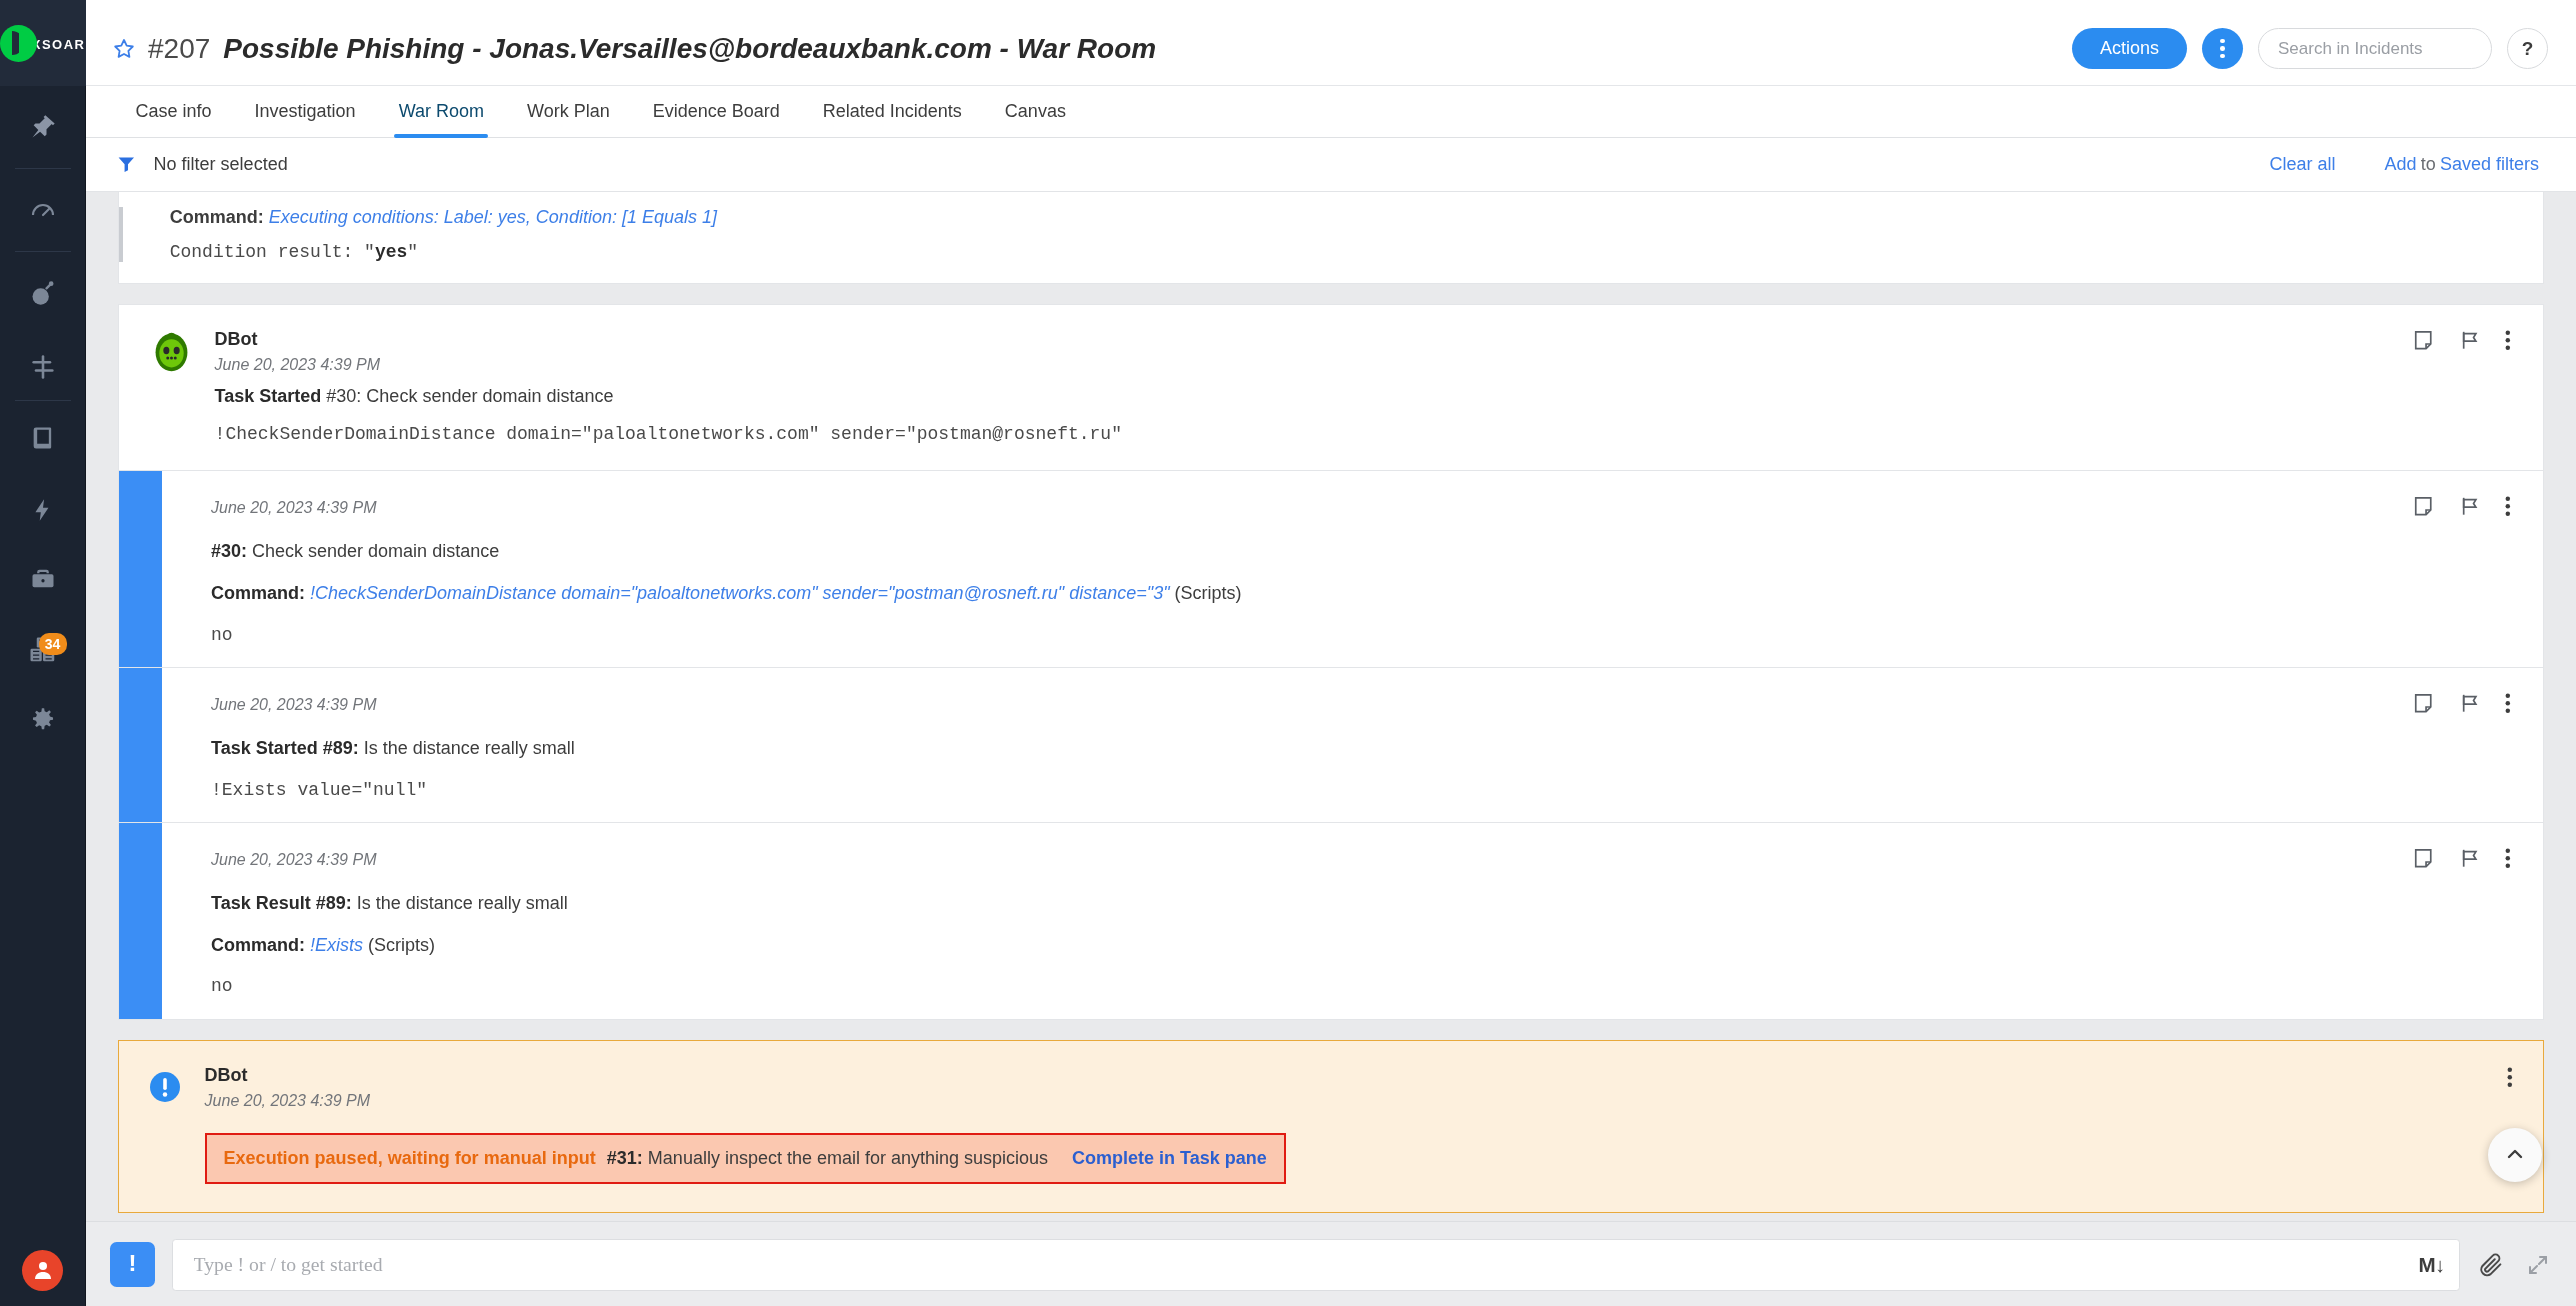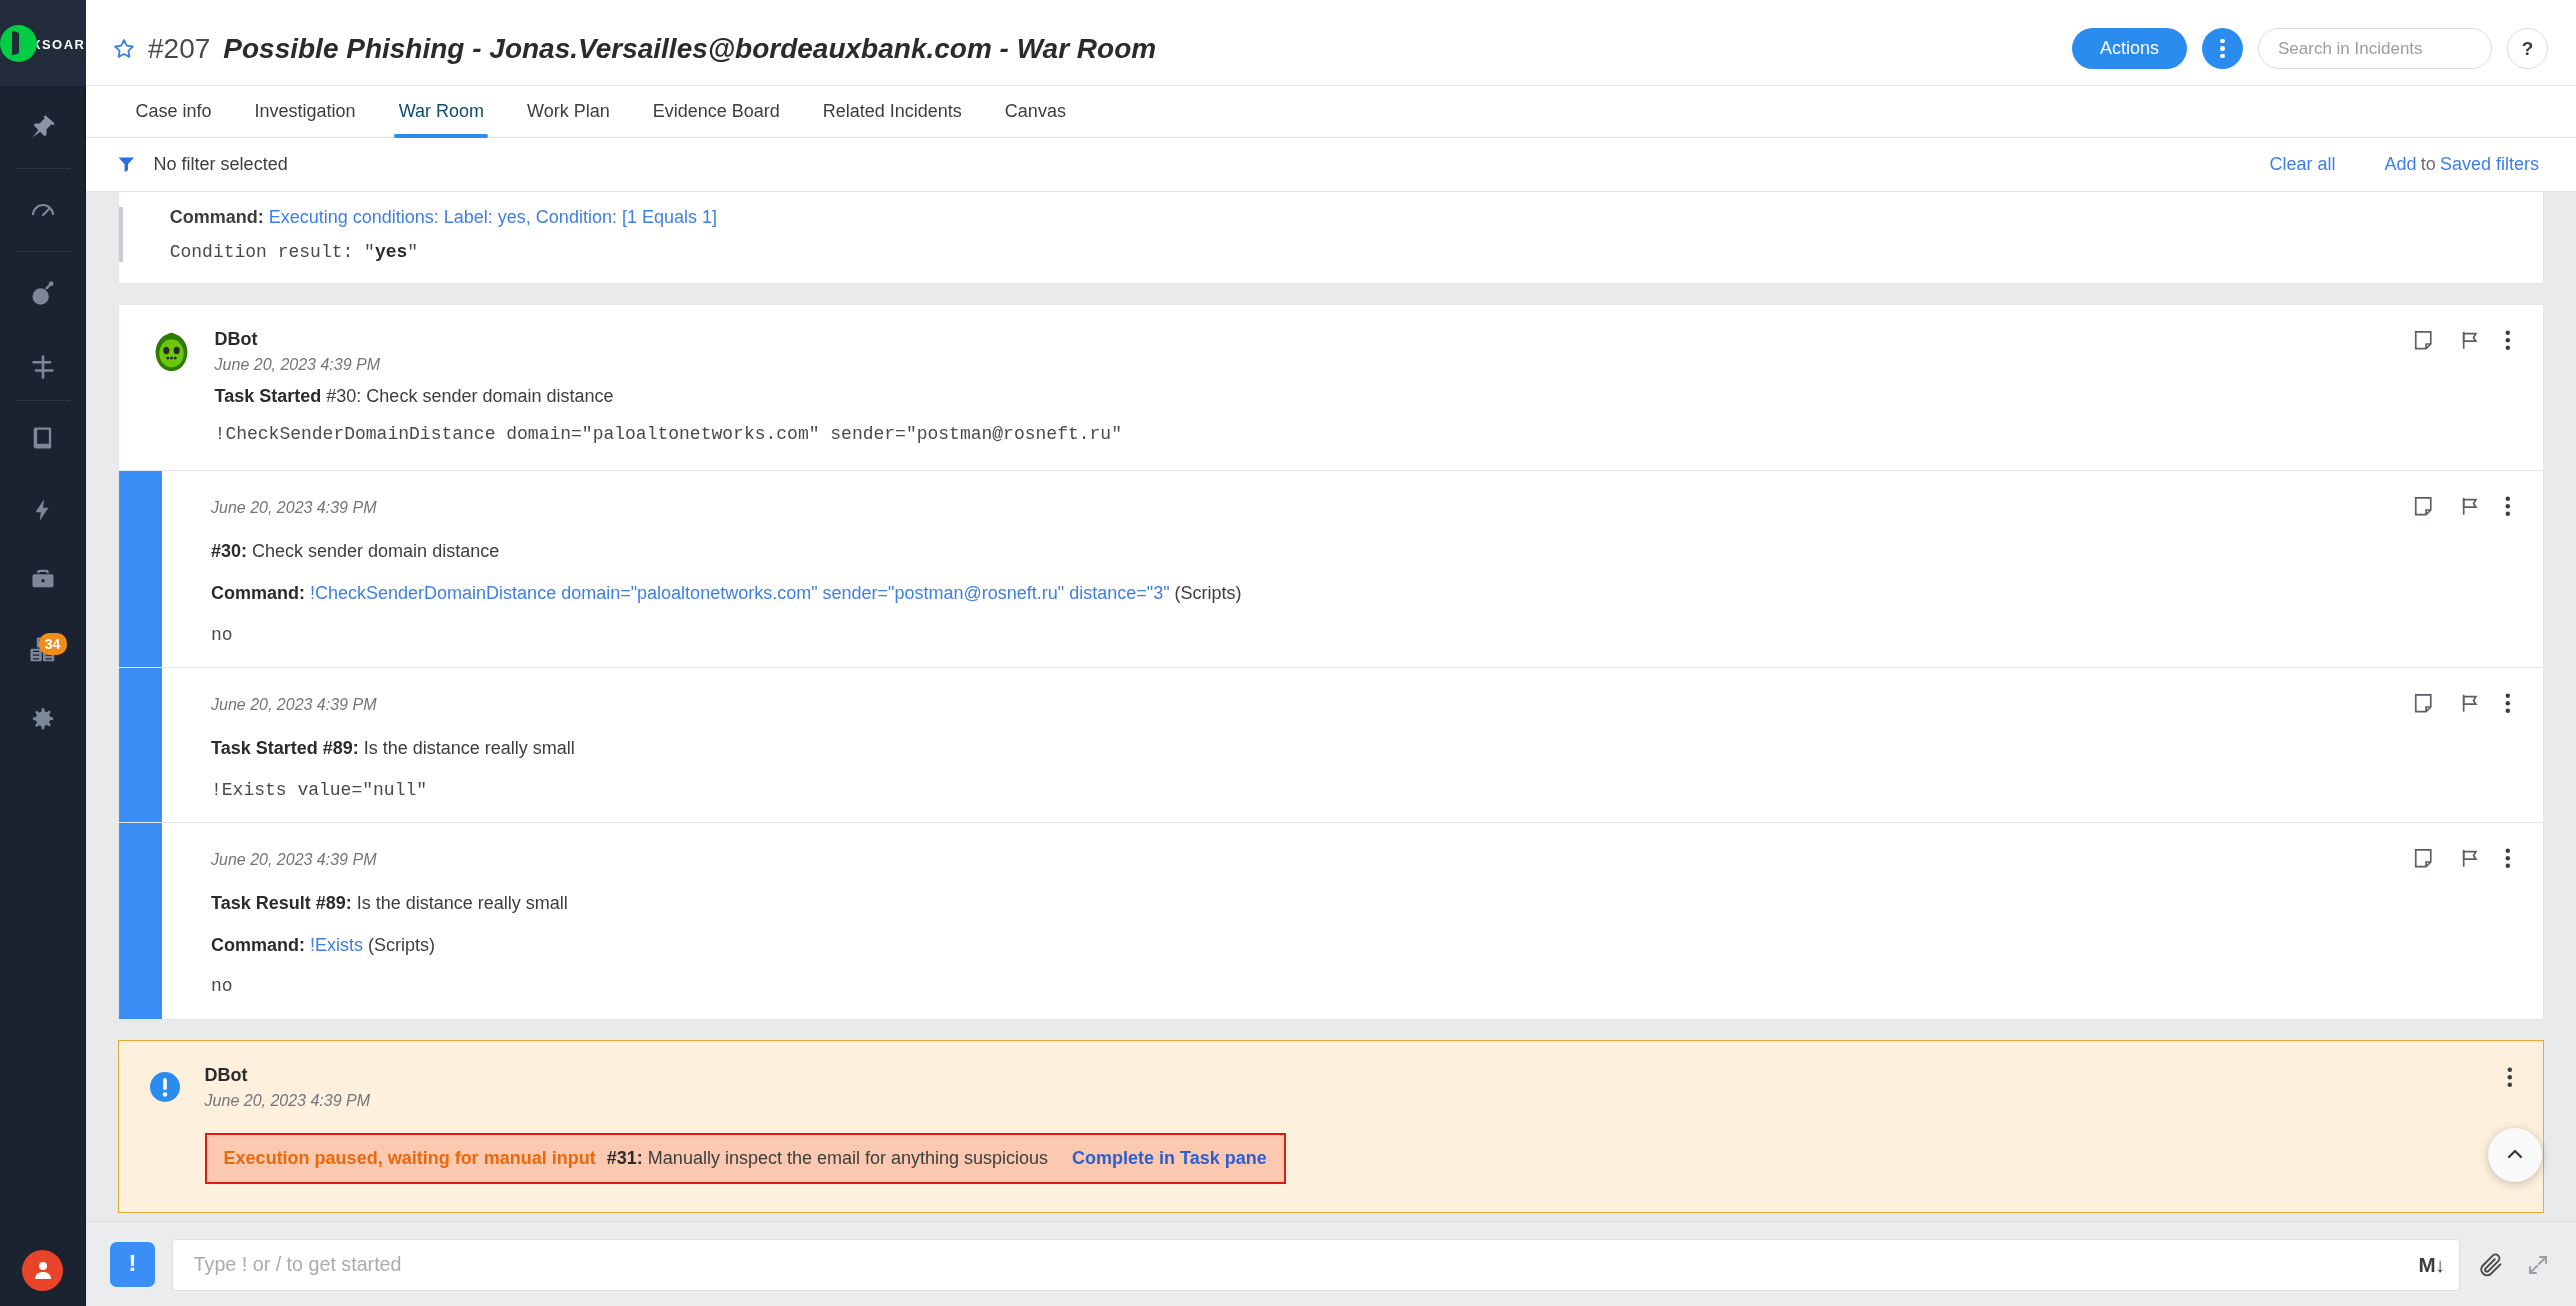--- a/index.html
+++ b/index.html
@@ -131,21 +131,21 @@
   .card-partial {
     background: #fff; border: 0.9px solid #e3e5e8; border-top: none;
     padding: 15px 0 20.6px 0; margin-bottom: 20.6px; position: relative;
     display: flex;
   }
   .gray-bar { width: 3.7px; background: #c9ccd1; flex: 0 0 3.7px; margin-left: 0; }
   .partial-body { padding-left: 47px; }
 
   .row-cmd { font-size: 18px; color: #3d3d3d; margin-bottom: 14px; }
   .row-cmd b { font-weight: bold; }
-  .cmd-link { color: #3d7fe8; }
+  .cmd-link { color: #3d7fe8; font-style: italic; }
   .mono {
     font-family: "Liberation Mono", monospace; font-size: 18px; color: #4a4a4a;
   }
   .mono b { font-weight: bold; color: #2b2b2b; }
 
   
   .msg { background: #fff; border: 0.9px solid #e3e5e8; position: relative;
          padding: 24px 0 0 0; }
   .msg-inner { display: flex; padding: 0 28px 0 30px; }
   .avatar-dbot { width: 45px; height: 45px; flex: 0 0 45px; margin-right: 20.6px; }
@@ -215,21 +215,21 @@
     font-size: 24px; font-weight: bold; display: flex; align-items: center;
     justify-content: center; cursor: pointer;
   }
   .composer-wrap {
     flex: 1 1 auto; height: 52px; background: #fff; border: 0.9px solid #dcdee1;
     border-radius: 3.7px; display: flex; align-items: center; padding: 0 15px 0 20.6px;
     min-width: 0;
   }
   .composer-input {
     flex: 1 1 auto; border: none; outline: none; font-size: 19.7px;
-    font-family: Liberation Sans, sans-serif; color: #3d3d3d; min-width: 0;
+    font-family: Liberation Serif, serif; color: #3d3d3d; min-width: 0;
     background: transparent;
   }
   .composer-input::placeholder { color: #a8abb0; }
   .md-icon { font-family: "Liberation Sans", sans-serif; font-size: 20.6px;
              font-weight: bold; color: #3d3d3d; letter-spacing: -0.9px; }
   .composer-icons { display: flex; align-items: center; gap: 20.6px; padding-right: 5.6px; }
 </style>
 </head>
 <body>
 

